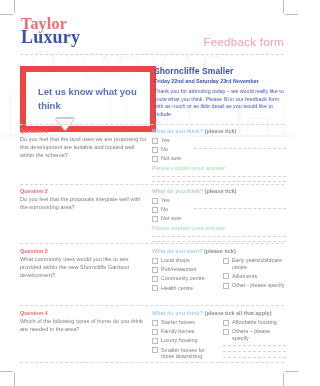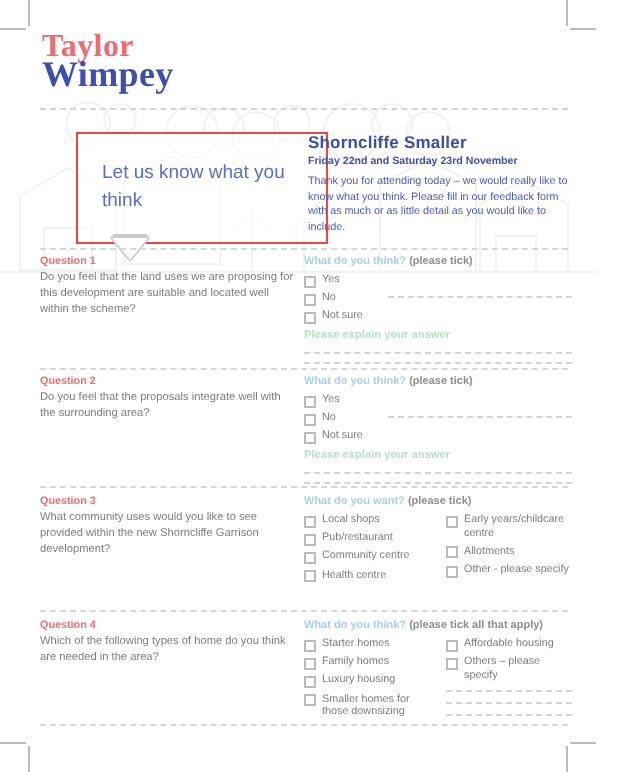--- a/index.html
+++ b/index.html
@@ -20,21 +20,21 @@
   .watermark{position:absolute;left:0;top:40px;width:298px;height:110px;opacity:.33;pointer-events:none;}
 
   
   .logo{position:absolute;left:21px;top:16px;line-height:.95;}
   .logo .l1{font-family:"Liberation Serif",serif;font-weight:700;font-size:16px;color:#ef6b6f;letter-spacing:.2px;display:block;}
   .logo .l2{font-family:"Liberation Serif",serif;font-weight:700;font-size:18px;color:#3b4fb0;letter-spacing:.2px;display:block;margin-top:-2px;}
   .formtitle{position:absolute;right:14px;top:36px;font-size:11.5px;color:#f2a0a4;letter-spacing:.3px;}
   .hrule{position:absolute;left:20px;right:14px;top:54px;height:0;border-top:1px dashed #d9d2c8;}
 
   
-  .bubble{position:absolute;left:38px;top:66px;width:124px;height:54px;border:1px solid #ef4444;background:rgba(255,255,255,.55);}
+  .bubble{position:absolute;left:20px;top:66px;width:124px;height:54px;border:6px solid #ef4444;background:rgba(255,255,255,.55);font-weight:bold;}
   .bubble .txt{position:absolute;left:12px;top:13px;font-size:9.5px;line-height:14px;color:#5b6ec6;}
   .tail{position:absolute;left:56px;top:119px;width:0;height:0;
         border-left:9px solid transparent;border-right:9px solid transparent;border-top:11px solid #fff;
         filter:drop-shadow(0 1px 0 #c8cacc) drop-shadow(-1px -1px 0 #c8cacc) drop-shadow(1px -1px 0 #c8cacc);}
 
   
   .intro{position:absolute;left:154px;top:66px;width:136px;}
   .intro h2{margin:0;font-size:8.5px;font-weight:700;color:#3b4fb0;letter-spacing:.1px;}
   .intro .sub{margin-top:2px;font-size:5.3px;font-weight:700;color:#3b4fb0;}
   .intro p{margin:4px 0 0 0;font-size:5.4px;line-height:7.6px;color:#4a5bbd;}
@@ -90,23 +90,24 @@
       <circle cx="44" cy="22" r="11"></circle>
         <circle cx="60" cy="20" r="8"></circle>
       <path d="M126 96 L126 66 M118 74 q8 -12 16 0"></path>
       <path d="M152 96 L152 70 M144 78 q8 -13 16 0"></path>
       <path d="M0 96 L298 96"></path>
     </g>
   </svg>
 
   <div class="logo">
     <span class="l1">Taylor</span>
-    <span class="l2">Wimpey</span>
-  </div>
-
+    <span class="l2">Luxury</span>
+  </div>
+
+  <div class="formtitle">Feedback form</div>
   <div class="hrule"></div>
 
   <div class="bubble">
     <div class="txt">Let us know what you think</div>
   </div>
   <div class="tail"></div>
 
   <div class="intro">
     <h2>Shorncliffe Smaller</h2>
     <div class="sub">Friday 22nd and Saturday 23rd November</div>

